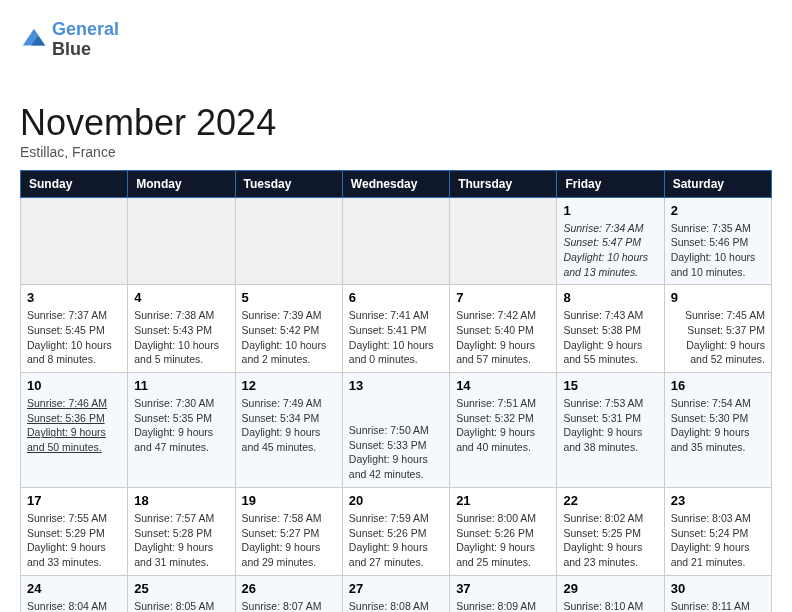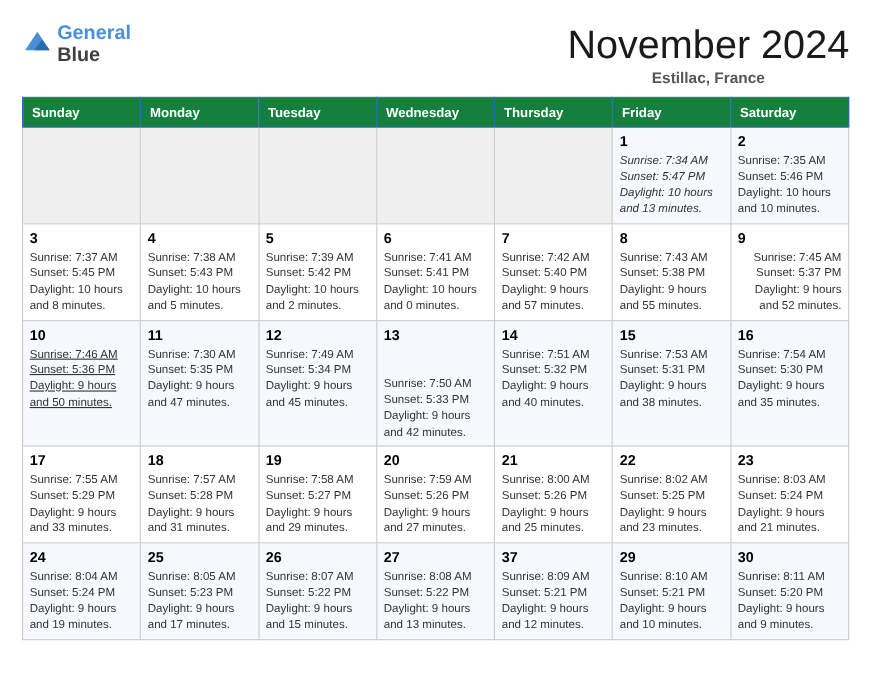--- a/index.html
+++ b/index.html
@@ -8,59 +8,60 @@
       background: #fff;
       width: 792px;
       min-height: 612px;
       padding: 20px;
     }
     .header {
       display: flex;
       align-items: flex-start;
       justify-content: space-between;
       margin-bottom: 10px;
+      flex-direction: column;
     }
     .logo {
       display: flex;
       align-items: center;
       gap: 4px;
     }
     .logo-text {
       font-size: 18px;
       font-weight: bold;
       color: #1a1a1a;
       line-height: 1.1;
     }
     .logo-text span {
       color: #4a90d9;
     }
     .logo-icon {
       width: 28px;
       height: 28px;
     }
     .title-block {
-      text-align: center;
+      text-align: left;
+      margin-top: 42px;
     }
     .month-title {
       font-size: 36px;
       color: #1a1a1a;
       font-weight: normal;
     }
     .subtitle {
       font-size: 14px;
       color: #555;
-      font-weight: bold;
     }
     table {
       width: 100%;
       border-collapse: collapse;
       font-size: 11px;
     }
     thead tr th {
-      background-color: #15803d;
+      background-color: #0f172a;
       color: #fff;
       text-align: left;
       padding: 6px 8px;
       font-size: 12px;
       font-weight: bold;
       border: 1px solid #2a6aaf;
     }
     tbody tr td {
       border: 1px solid #ccc;
       vertical-align: top;

